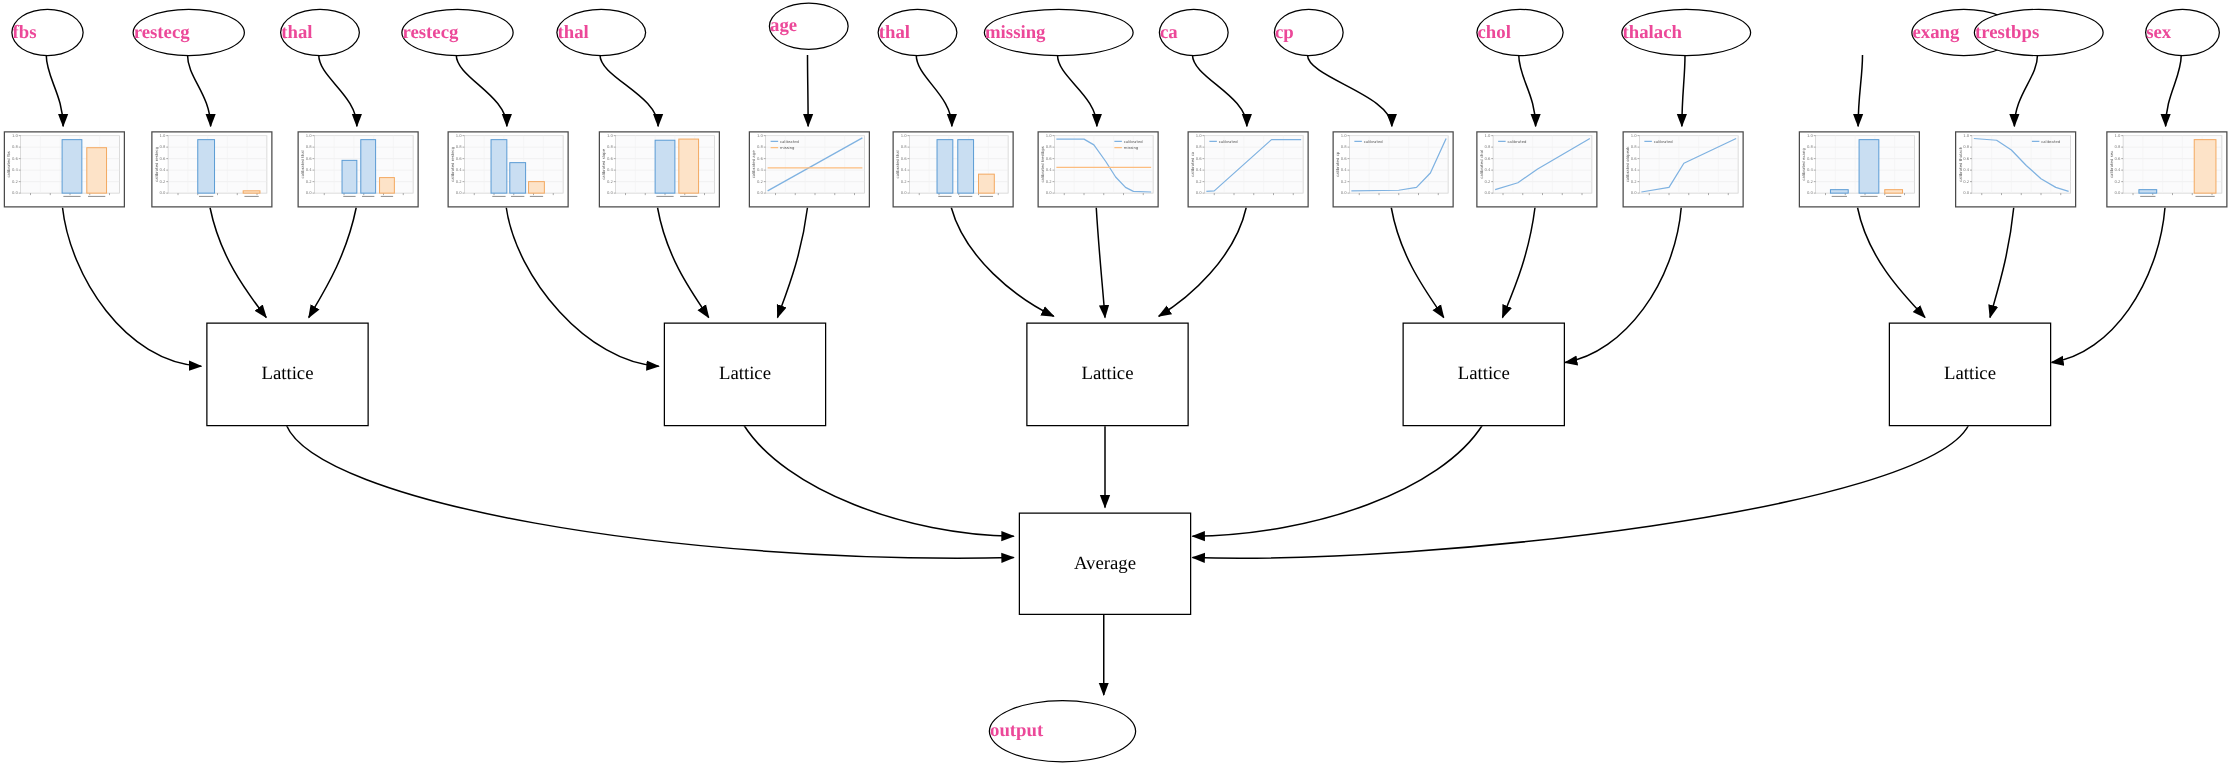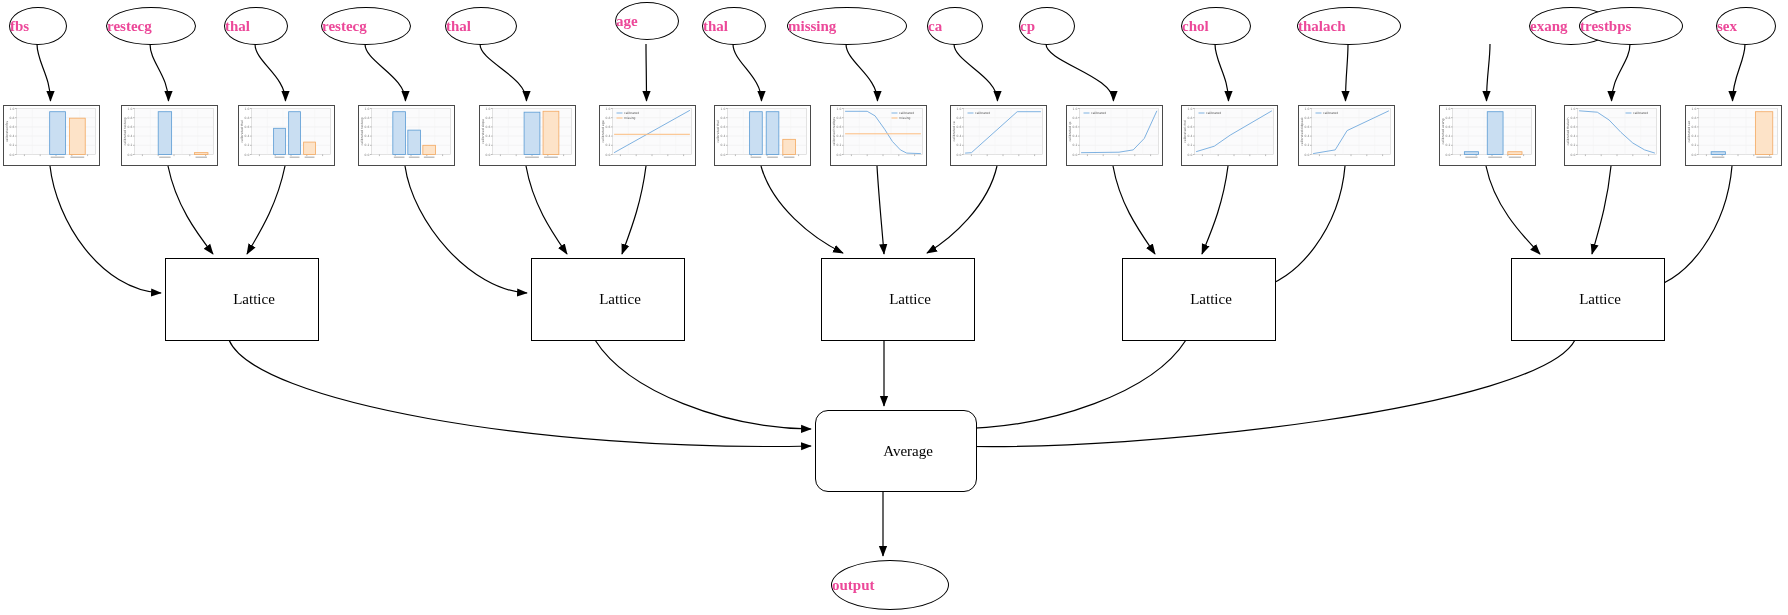--- a/index.html
+++ b/index.html
@@ -2,21 +2,21 @@
 <html><head>
 <meta charset="utf-8">
 <style>
   html,body{margin:0;padding:0;background:#ffffff;}
   #canvas{position:relative;width:1788px;height:615px;background:#ffffff;overflow:hidden;
           font-family:"Liberation Serif","DejaVu Serif",serif;}
   #edges{position:absolute;left:0;top:0;z-index:0;}
   .node-ellipse{position:absolute;z-index:2;background:#fff;border:1px solid #000;border-radius:50%;
           display:flex;align-items:center;justify-content:flex-start;font-size:15px;color:#ec4899;font-weight:bold;}
   .node-box{position:absolute;z-index:2;background:#fff;border:1px solid #000;
-          display:flex;align-items:center;justify-content:center;font-size:15px;color:#000;padding-left:24px;}
+          display:flex;align-items:center;justify-content:center;font-size:15px;color:#000;}
   .chart-node{position:absolute;z-index:2;background:#fff;border:1px solid #4a4a4a;}
   .chart-node svg{display:block;}
 </style>
 </head>
 <body>
 
 <div id="canvas">
   <svg id="edges" width="1788" height="615">
     <defs>
       <marker id="ah" viewBox="0 0 10 10" refX="9.2" refY="5" markerWidth="9" markerHeight="9" orient="auto">
@@ -663,20 +663,20 @@
       </div>
       <div class="node-box" style="left: 821px; top: 258px; width: 128px; height: 81px;">
         <span>Lattice</span>
       </div>
       <div class="node-box" style="left: 1122px; top: 258px; width: 128px; height: 81px;">
         <span>Lattice</span>
       </div>
       <div class="node-box" style="left: 1511px; top: 258px; width: 128px; height: 81px;">
         <span>Lattice</span>
       </div>
-      <div class="node-box" style="left: 815px; top: 410px; width: 136px; height: 80px; border-radius: 13px;">
+      <div class="node-box" style="left: 815px; top: 410px; width: 136px; height: 80px;">
         <span>Average</span>
       </div>
-      <div class="node-ellipse" style="left: 831px; top: 560px; width: 116px; height: 48px;">
+      <div class="node-ellipse" style="left: 791px; top: 560px; width: 116px; height: 48px;">
         <span>output</span>
       </div>
     </div>
 </div>
 
 </body></html>

